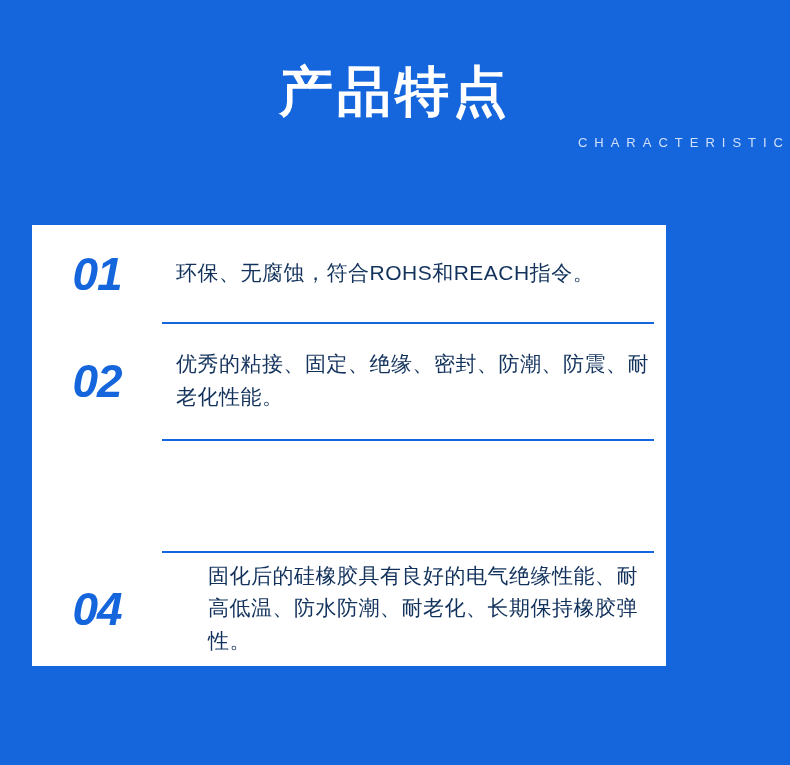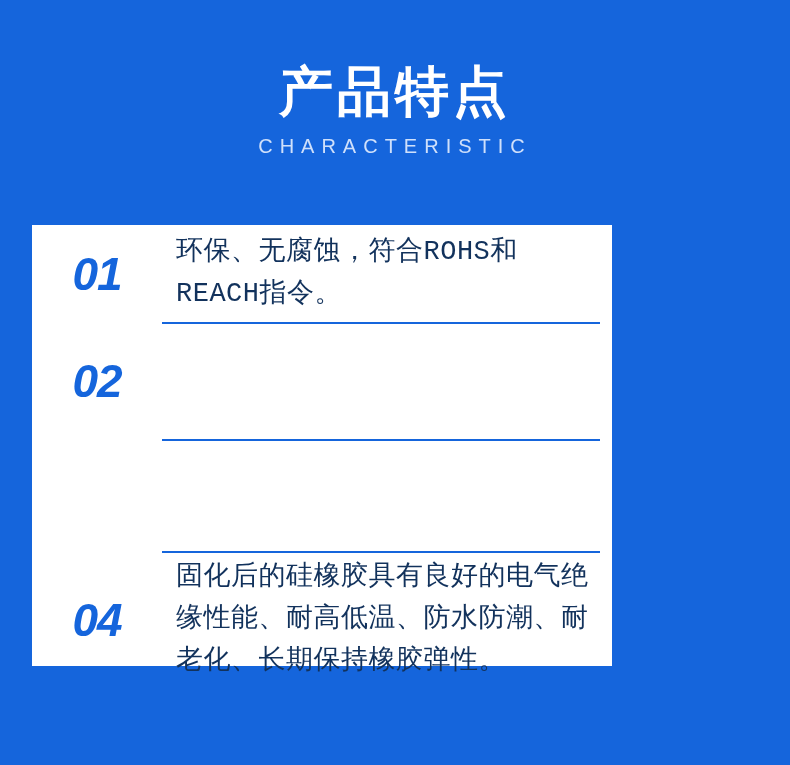--- a/index.html
+++ b/index.html
@@ -27,30 +27,31 @@
   .title {
     color: #ffffff;
     font-size: 54px;
     font-weight: bold;
     letter-spacing: 4px;
     line-height: 1.1;
     margin: 0;
   }
   .subtitle {
     color: #cfe0fb;
-    font-size: 20px;
+    font-size: 13px;
     letter-spacing: 7px;
     margin-top: 14px;
     font-weight: normal;
+    text-align: right;
   }
   .card {
     position: absolute;
     left: 32px;
     top: 225px;
-    width: 580px;
+    width: 634px;
     height: 441px;
     background: #ffffff;
     box-sizing: border-box;
     display: flex;
     flex-direction: column;
   }
   .row {
     display: flex;
     align-items: stretch;
     flex: 1 1 auto;
@@ -76,49 +77,49 @@
     font-weight: bold;
     font-style: italic;
     letter-spacing: -1px;
   }
   .txt {
     flex: 1 1 auto;
     display: flex;
     align-items: center;
     padding: 6px 16px 6px 14px;
     color: #12325c;
-    font-size: 27px;
+    font-size: 21px;
     line-height: 1.55;
     letter-spacing: 0.5px;
-    font-family: Liberation Mono, monospace;
   }
   .r1 { flex: 0 0 97px; }
   .r2 { flex: 0 0 117px; justify-content: space-between; }
   .r3 { flex: 0 0 112px; }
-  .r4 { flex: 0 0 115px; }
+  .r4 { flex: 0 0 115px; gap: 32px; }
 </style>
 </head>
 <body>
 
 <div class="page">
 
   <div class="header">
     <div class="title">产品特点</div>
     <div class="subtitle">CHARACTERISTIC</div>
   </div>
 
   <div class="card">
 
     <div class="row r1">
       <div class="num">01</div>
       <div class="txt">环保、无腐蚀，符合ROHS和REACH指令。</div>
     </div>
 
     <div class="row r2">
       <div class="num">02</div>
+      <div class="txt">优秀的粘接、固定、绝缘、密封、防潮、防震、耐老化性能。</div>
     </div>
 
     <div class="row r3">
     </div>
 
     <div class="row r4">
       <div class="num">04</div>
       <div class="txt">固化后的硅橡胶具有良好的电气绝缘性能、耐高低温、防水防潮、耐老化、长期保持橡胶弹性。</div>
     </div>
 

